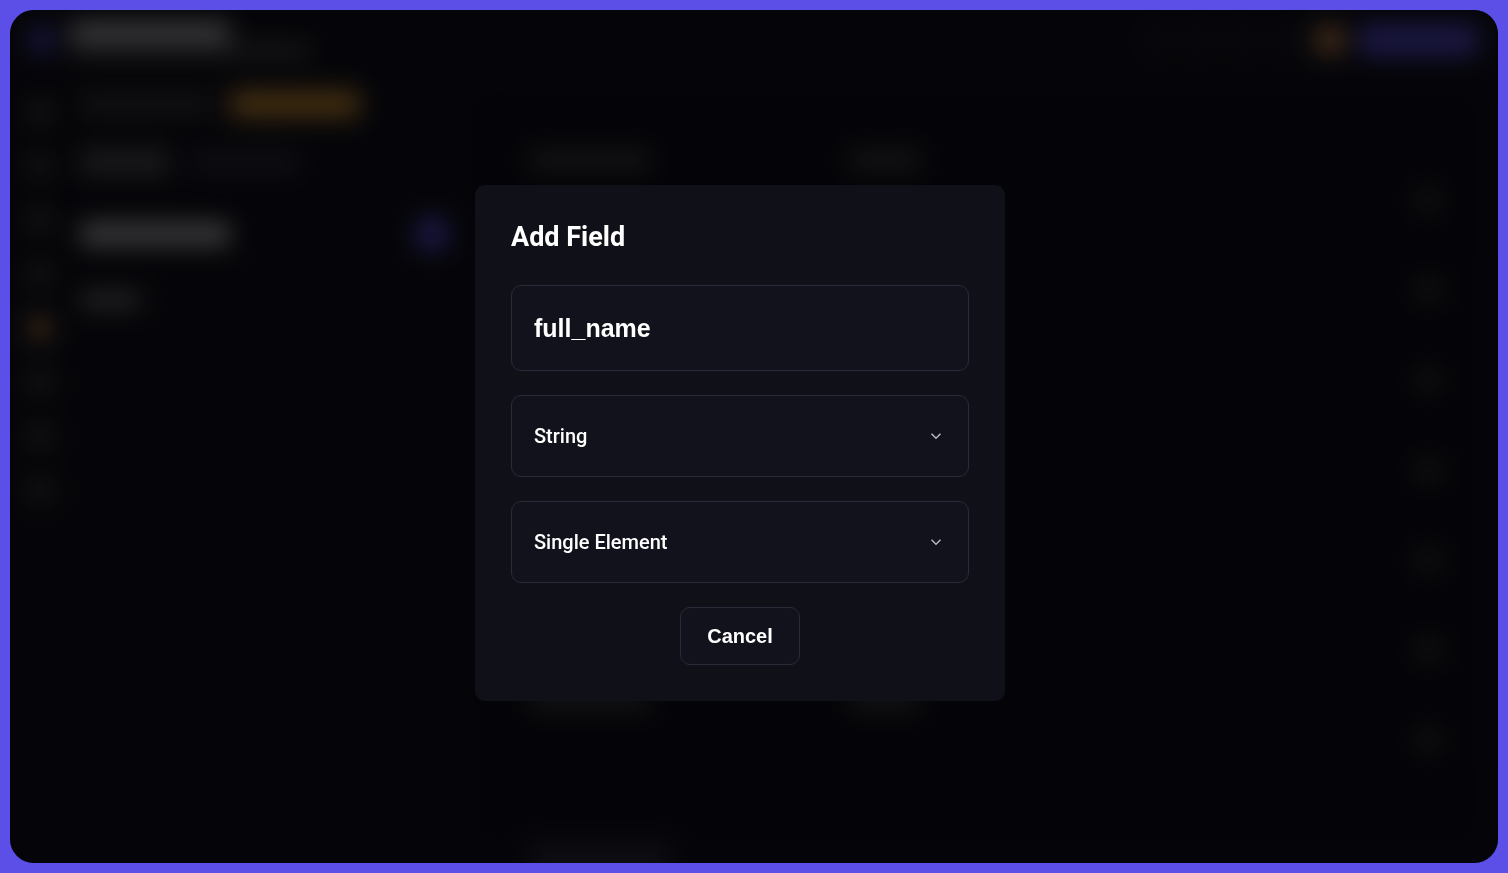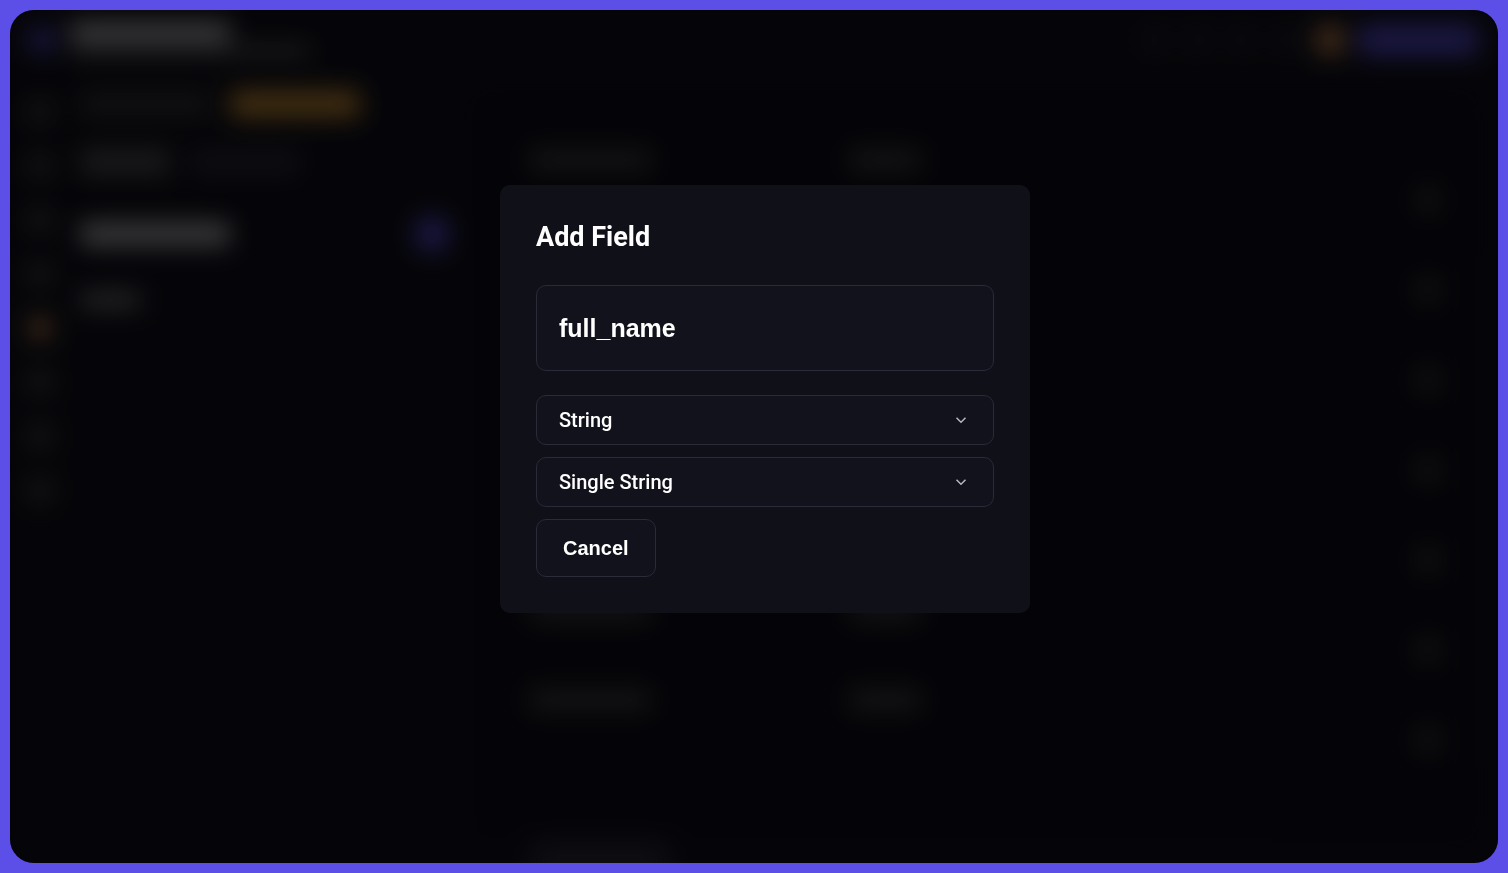--- a/index.html
+++ b/index.html
@@ -240,21 +240,21 @@
     
     .overlay {
       position: absolute;
       inset: 0;
       background: rgba(0, 0, 0, 0.55);
     }
     
     
     .modal {
       position: absolute;
-      left: 490px;
+      left: 465px;
       top: 175px;
       width: 530px;
       background: #101018;
       border-radius: 10px;
       padding: 36px;
     }
     
     .modal-title {
       color: #ffffff;
       font-size: 27px;
@@ -271,29 +271,29 @@
       padding: 0 22px;
       color: #ffffff;
       font-size: 25px;
       font-weight: 600;
       margin-bottom: 24px;
       outline: none;
     }
     
     .modal-select {
       width: 100%;
-      height: 50px;
+      height: 82px;
       background: #12121c;
       border: 1px solid #2a2a38;
       border-radius: 10px;
       padding: 0 22px;
       color: #ffffff;
       font-size: 20px;
       font-weight: 500;
-      margin-bottom: 12px;
+      margin-bottom: 24px;
       display: flex;
       align-items: center;
       justify-content: space-between;
       cursor: pointer;
     }
     
     .chevron-icon {
       width: 20px;
       height: 20px;
       display: flex;
@@ -304,21 +304,21 @@
     .chevron-icon svg {
       width: 18px;
       height: 18px;
       stroke: #b8b8c4;
       stroke-width: 2;
       fill: none;
     }
     
     .modal-actions {
       display: flex;
-      justify-content: space-between;
+      justify-content: center;
       gap: 22px;
       margin-top: 12px;
     }
     
     .btn {
       height: 58px;
       padding: 0 26px;
       border-radius: 10px;
       font-size: 20px;
       font-weight: 700;
@@ -435,21 +435,21 @@
     <div class="modal-select">
       <span>String</span>
       <span class="chevron-icon">
         <svg viewBox="0 0 24 24">
             <polyline points="6 9 12 15 18 9"></polyline>
           </svg>
       </span>
     </div>
     
     <div class="modal-select">
-      <span>Single String</span>
+      <span>Single Element</span>
       <span class="chevron-icon">
         <svg viewBox="0 0 24 24">
             <polyline points="6 9 12 15 18 9"></polyline>
           </svg>
       </span>
     </div>
     
     <div class="modal-actions">
       <button class="btn btn-cancel">Cancel</button>
     </div>

